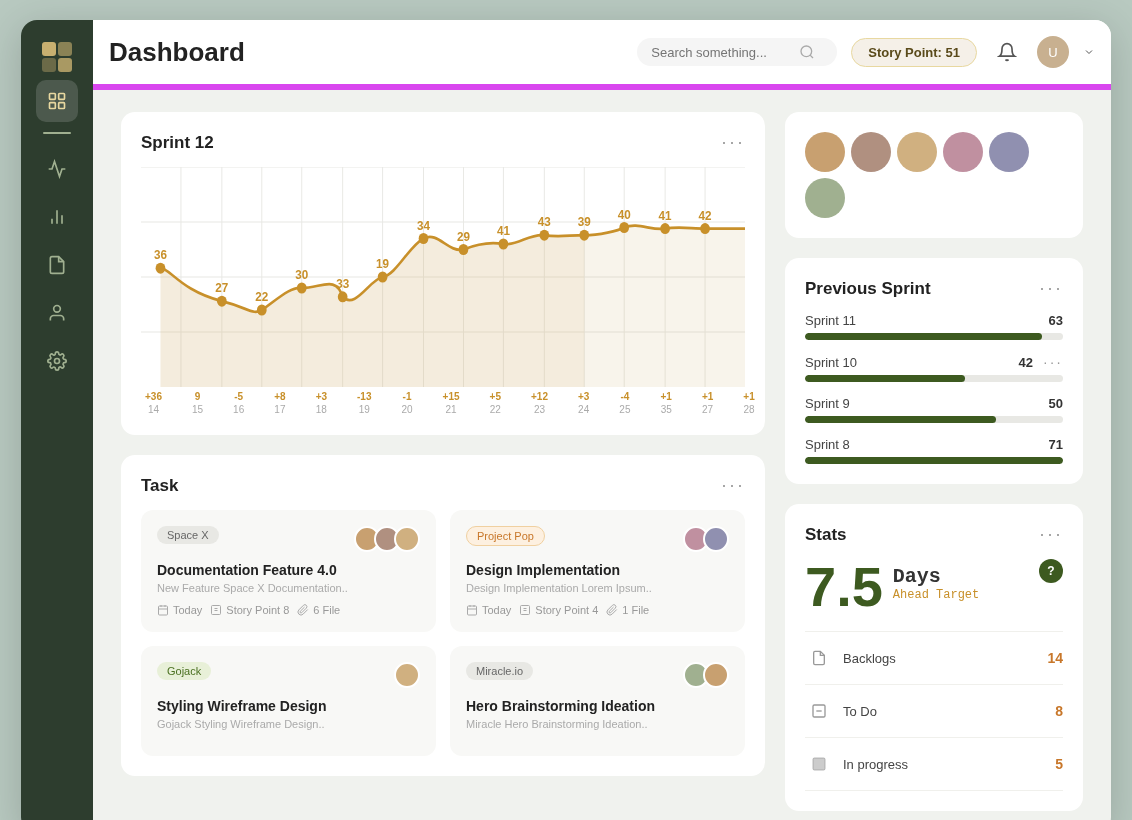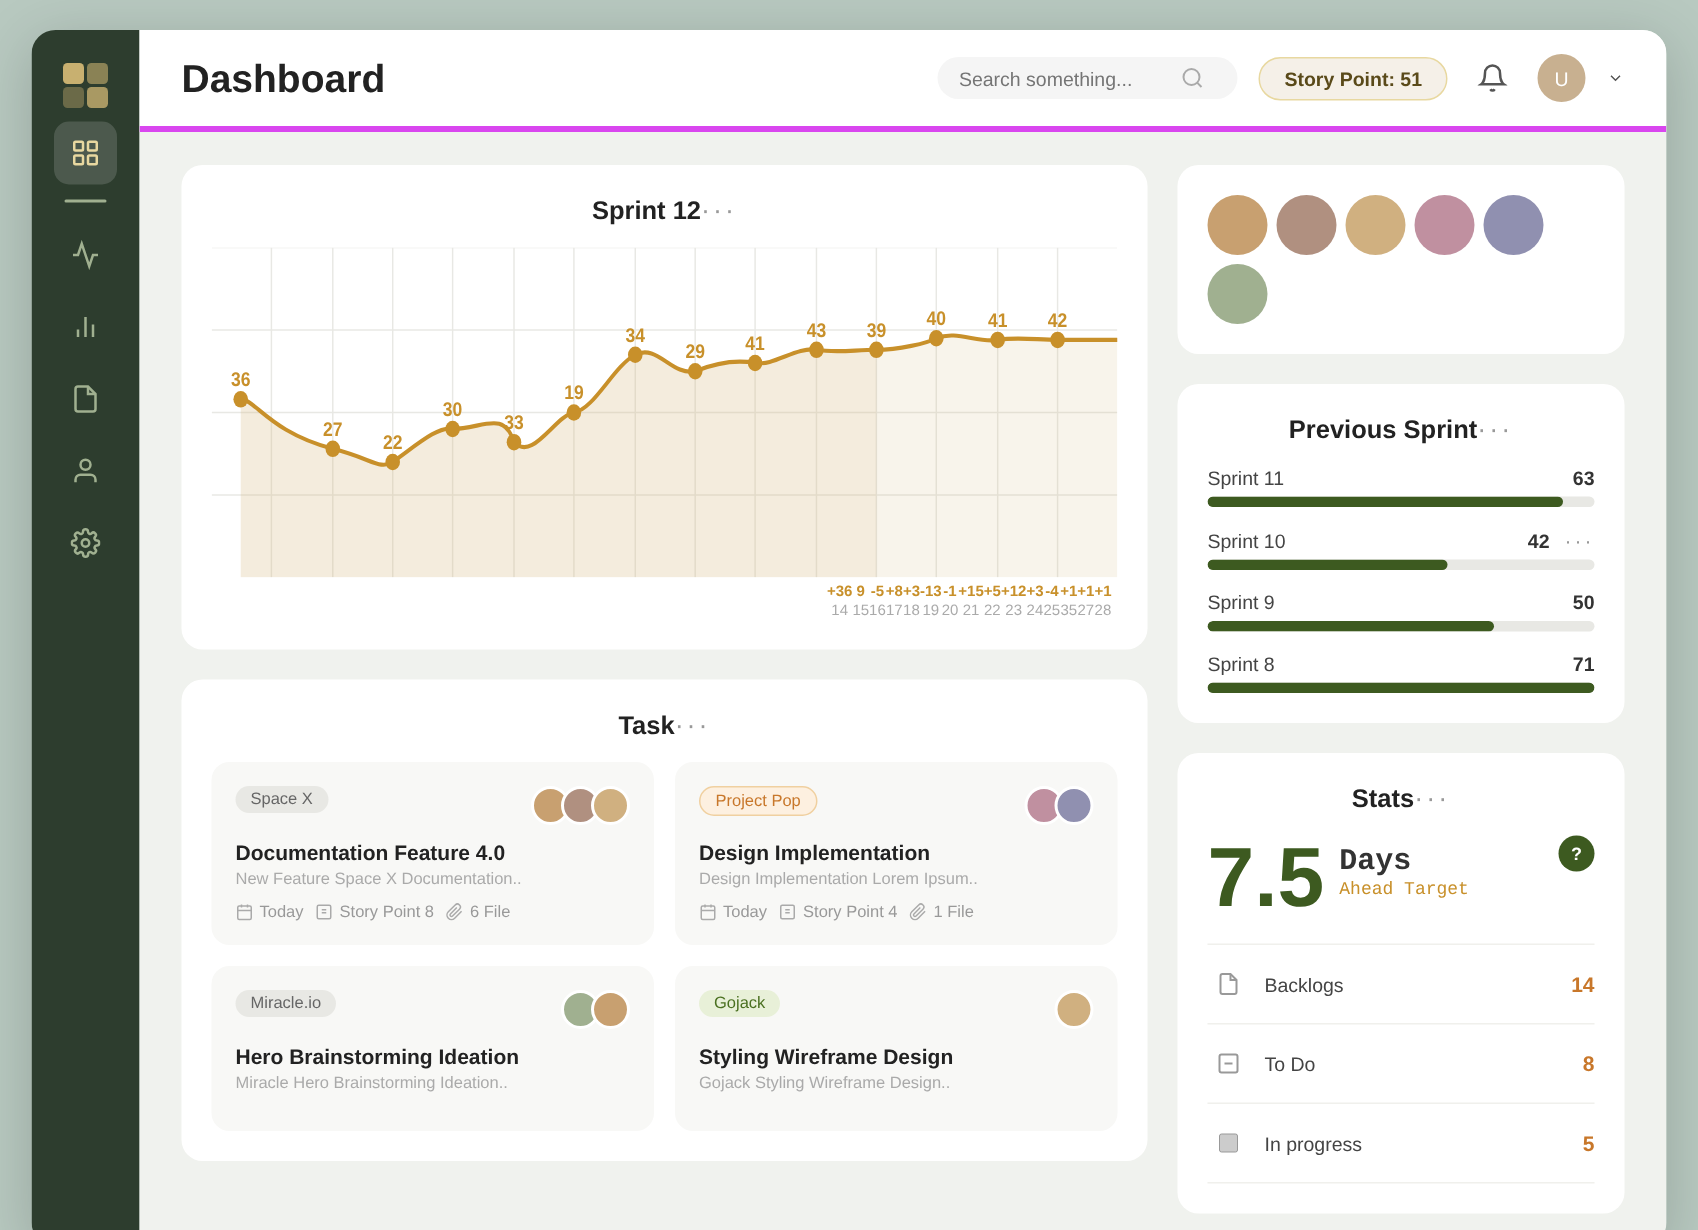--- a/index.html
+++ b/index.html
@@ -61,24 +61,24 @@
     .main {
       flex: 1;
       background: #f0f2ee;
       display: flex;
       flex-direction: column;
       overflow: hidden;
     }
     
     .header {
       background: #fff;
-      padding: 16px 28px;
-      display: flex;
-      align-items: center;
-      border-bottom: 4px solid #d946ef;
+      padding: 16px 16px;
+      display: flex;
+      align-items: center;
+      border-bottom: 6px solid #d946ef;
     }
     .header-title {
       font-size: 26px;
       font-weight: 700;
       color: #222;
       flex: 1;
     }
     .search-bar {
       display: flex;
       align-items: center;
@@ -156,21 +156,21 @@
     }
     
     .card {
       background: #fff;
       border-radius: 14px;
       padding: 20px;
     }
     .card-header {
       display: flex;
       align-items: center;
-      justify-content: center;
+      justify-content: space-between;
       margin-bottom: 14px;
     }
     .card-title {
       font-size: 17px;
       font-weight: 700;
       color: #222;
     }
     .more-btn {
       color: #999;
       cursor: pointer;
@@ -564,21 +564,21 @@
               <text x="331" y="67" text-anchor="middle" font-size="12" fill="#c8902a" font-weight="600">29</text>
               <text x="372" y="62" text-anchor="middle" font-size="12" fill="#c8902a" font-weight="600">41</text>
               <text x="414" y="54" text-anchor="middle" font-size="12" fill="#c8902a" font-weight="600">43</text>
               <text x="455" y="54" text-anchor="middle" font-size="12" fill="#c8902a" font-weight="600">39</text>
               <text x="496" y="47" text-anchor="middle" font-size="12" fill="#c8902a" font-weight="600">40</text>
               <text x="538" y="48" text-anchor="middle" font-size="12" fill="#c8902a" font-weight="600">41</text>
               <text x="579" y="48" text-anchor="middle" font-size="12" fill="#c8902a" font-weight="600">42</text>
             </svg>
           </div>
 
-          <div style="display:flex; justify-content:flex-end; padding: 4px 4px 0 4px;">
+          <div style="display:flex; justify-content:flex-start; padding: 4px 4px 0 4px; gap: 30px;">
             <div class="chart-label-col">
                 <span class="chart-delta">+36</span>
                 <span class="chart-day">14</span>
               </div>
             <div class="chart-label-col">
                 <span class="chart-delta">9</span>
                 <span class="chart-day">15</span>
               </div>
             <div class="chart-label-col">
                 <span class="chart-delta">-5</span>
@@ -712,39 +712,39 @@
                   <svg width="12" height="12" viewBox="0 0 24 24" fill="none" stroke="#aaa" stroke-width="2">
                       <path d="M21.44 11.05l-9.19 9.19a6 6 0 0 1-8.49-8.49l9.19-9.19a4 4 0 0 1 5.66 5.66l-9.2 9.19a2 2 0 0 1-2.83-2.83l8.49-8.48"></path>
                     </svg>
                   <span>1 File</span>
                 </div>
               </div>
             </div>
 
             <div class="task-card">
               <div class="task-card-header">
+                <span class="task-tag tag-green">Gojack</span>
+                <div class="task-avatars">
+                  <div class="task-avatar av3"></div>
+                </div>
+              </div>
+              <div class="task-title">Styling Wireframe Design</div>
+              <div class="task-desc">Gojack Styling Wireframe Design..</div>
+            </div>
+
+            <div class="task-card">
+              <div class="task-card-header">
                 <span class="task-tag tag-gray">Miracle.io</span>
                 <div class="task-avatars">
                   <div class="task-avatar av6"></div>
                   <div class="task-avatar av1"></div>
                 </div>
               </div>
               <div class="task-title">Hero Brainstorming Ideation</div>
               <div class="task-desc">Miracle Hero Brainstorming Ideation..</div>
-            </div>
-
-            <div class="task-card">
-              <div class="task-card-header">
-                <span class="task-tag tag-green">Gojack</span>
-                <div class="task-avatars">
-                  <div class="task-avatar av3"></div>
-                </div>
-              </div>
-              <div class="task-title">Styling Wireframe Design</div>
-              <div class="task-desc">Gojack Styling Wireframe Design..</div>
             </div>
           </div>
         </div>
 
       </div>
 
       <div class="right-panel">
 
         <div class="card">
           <div class="team-avatars">

